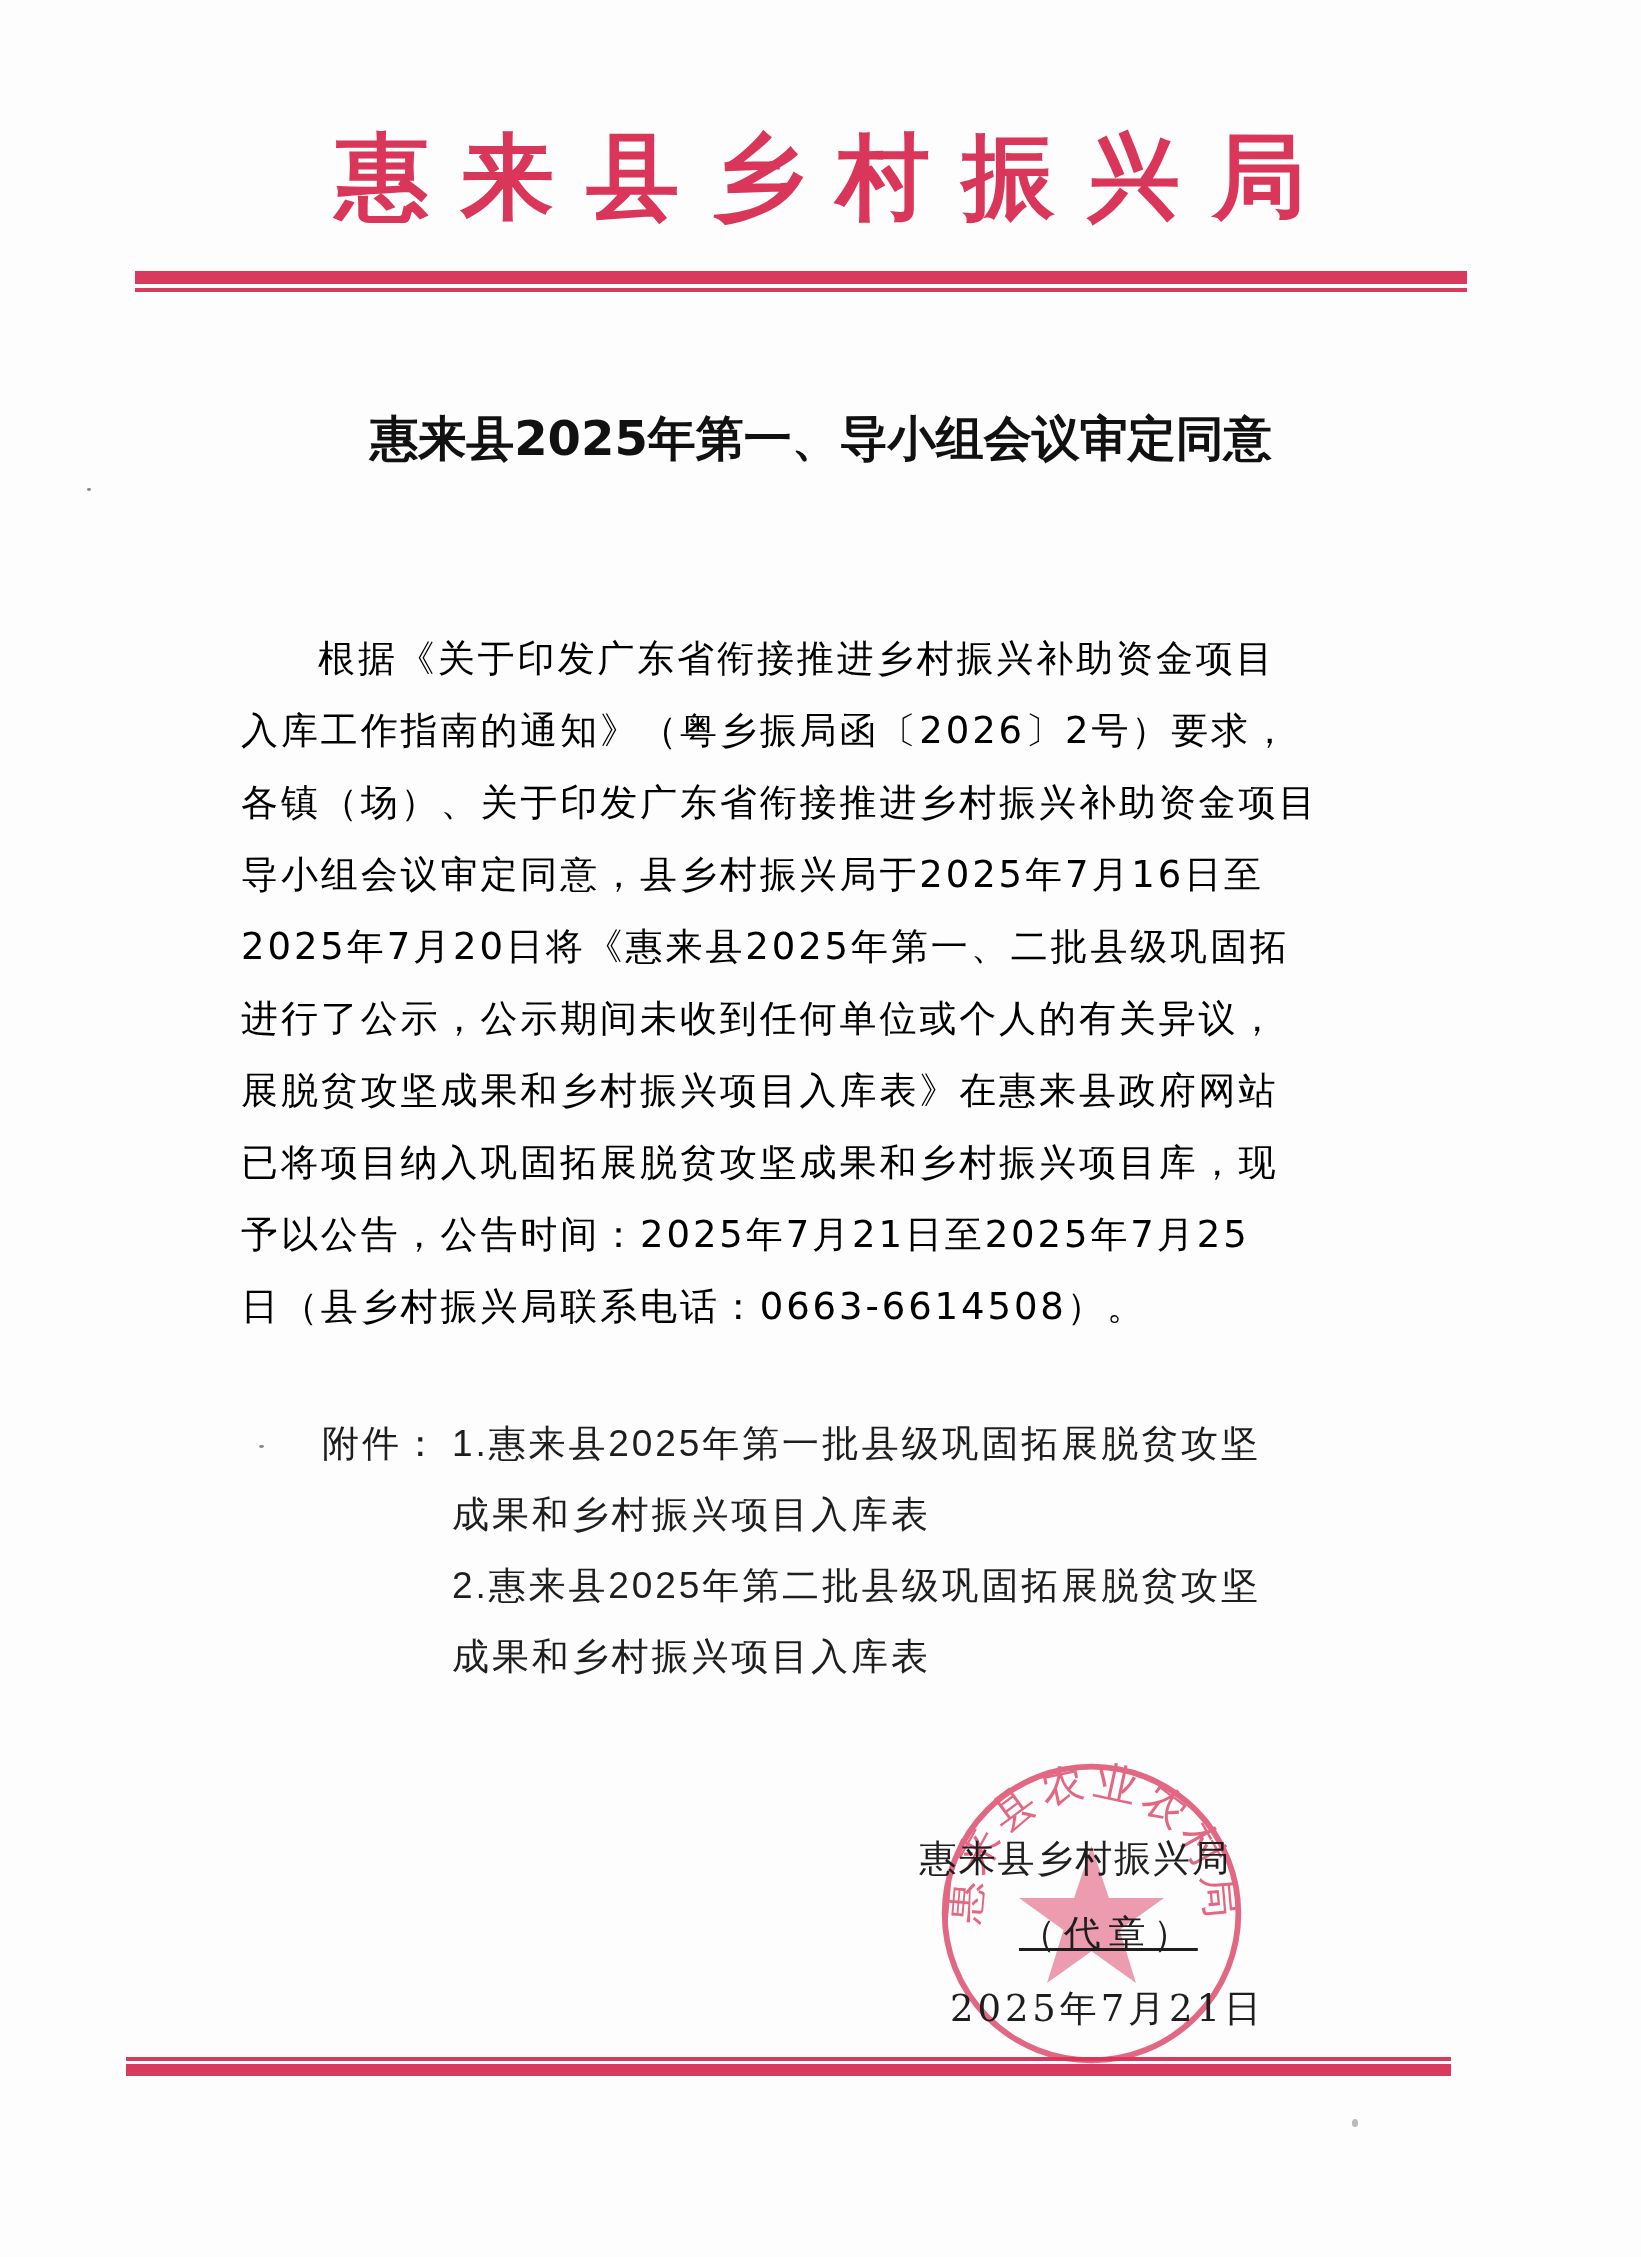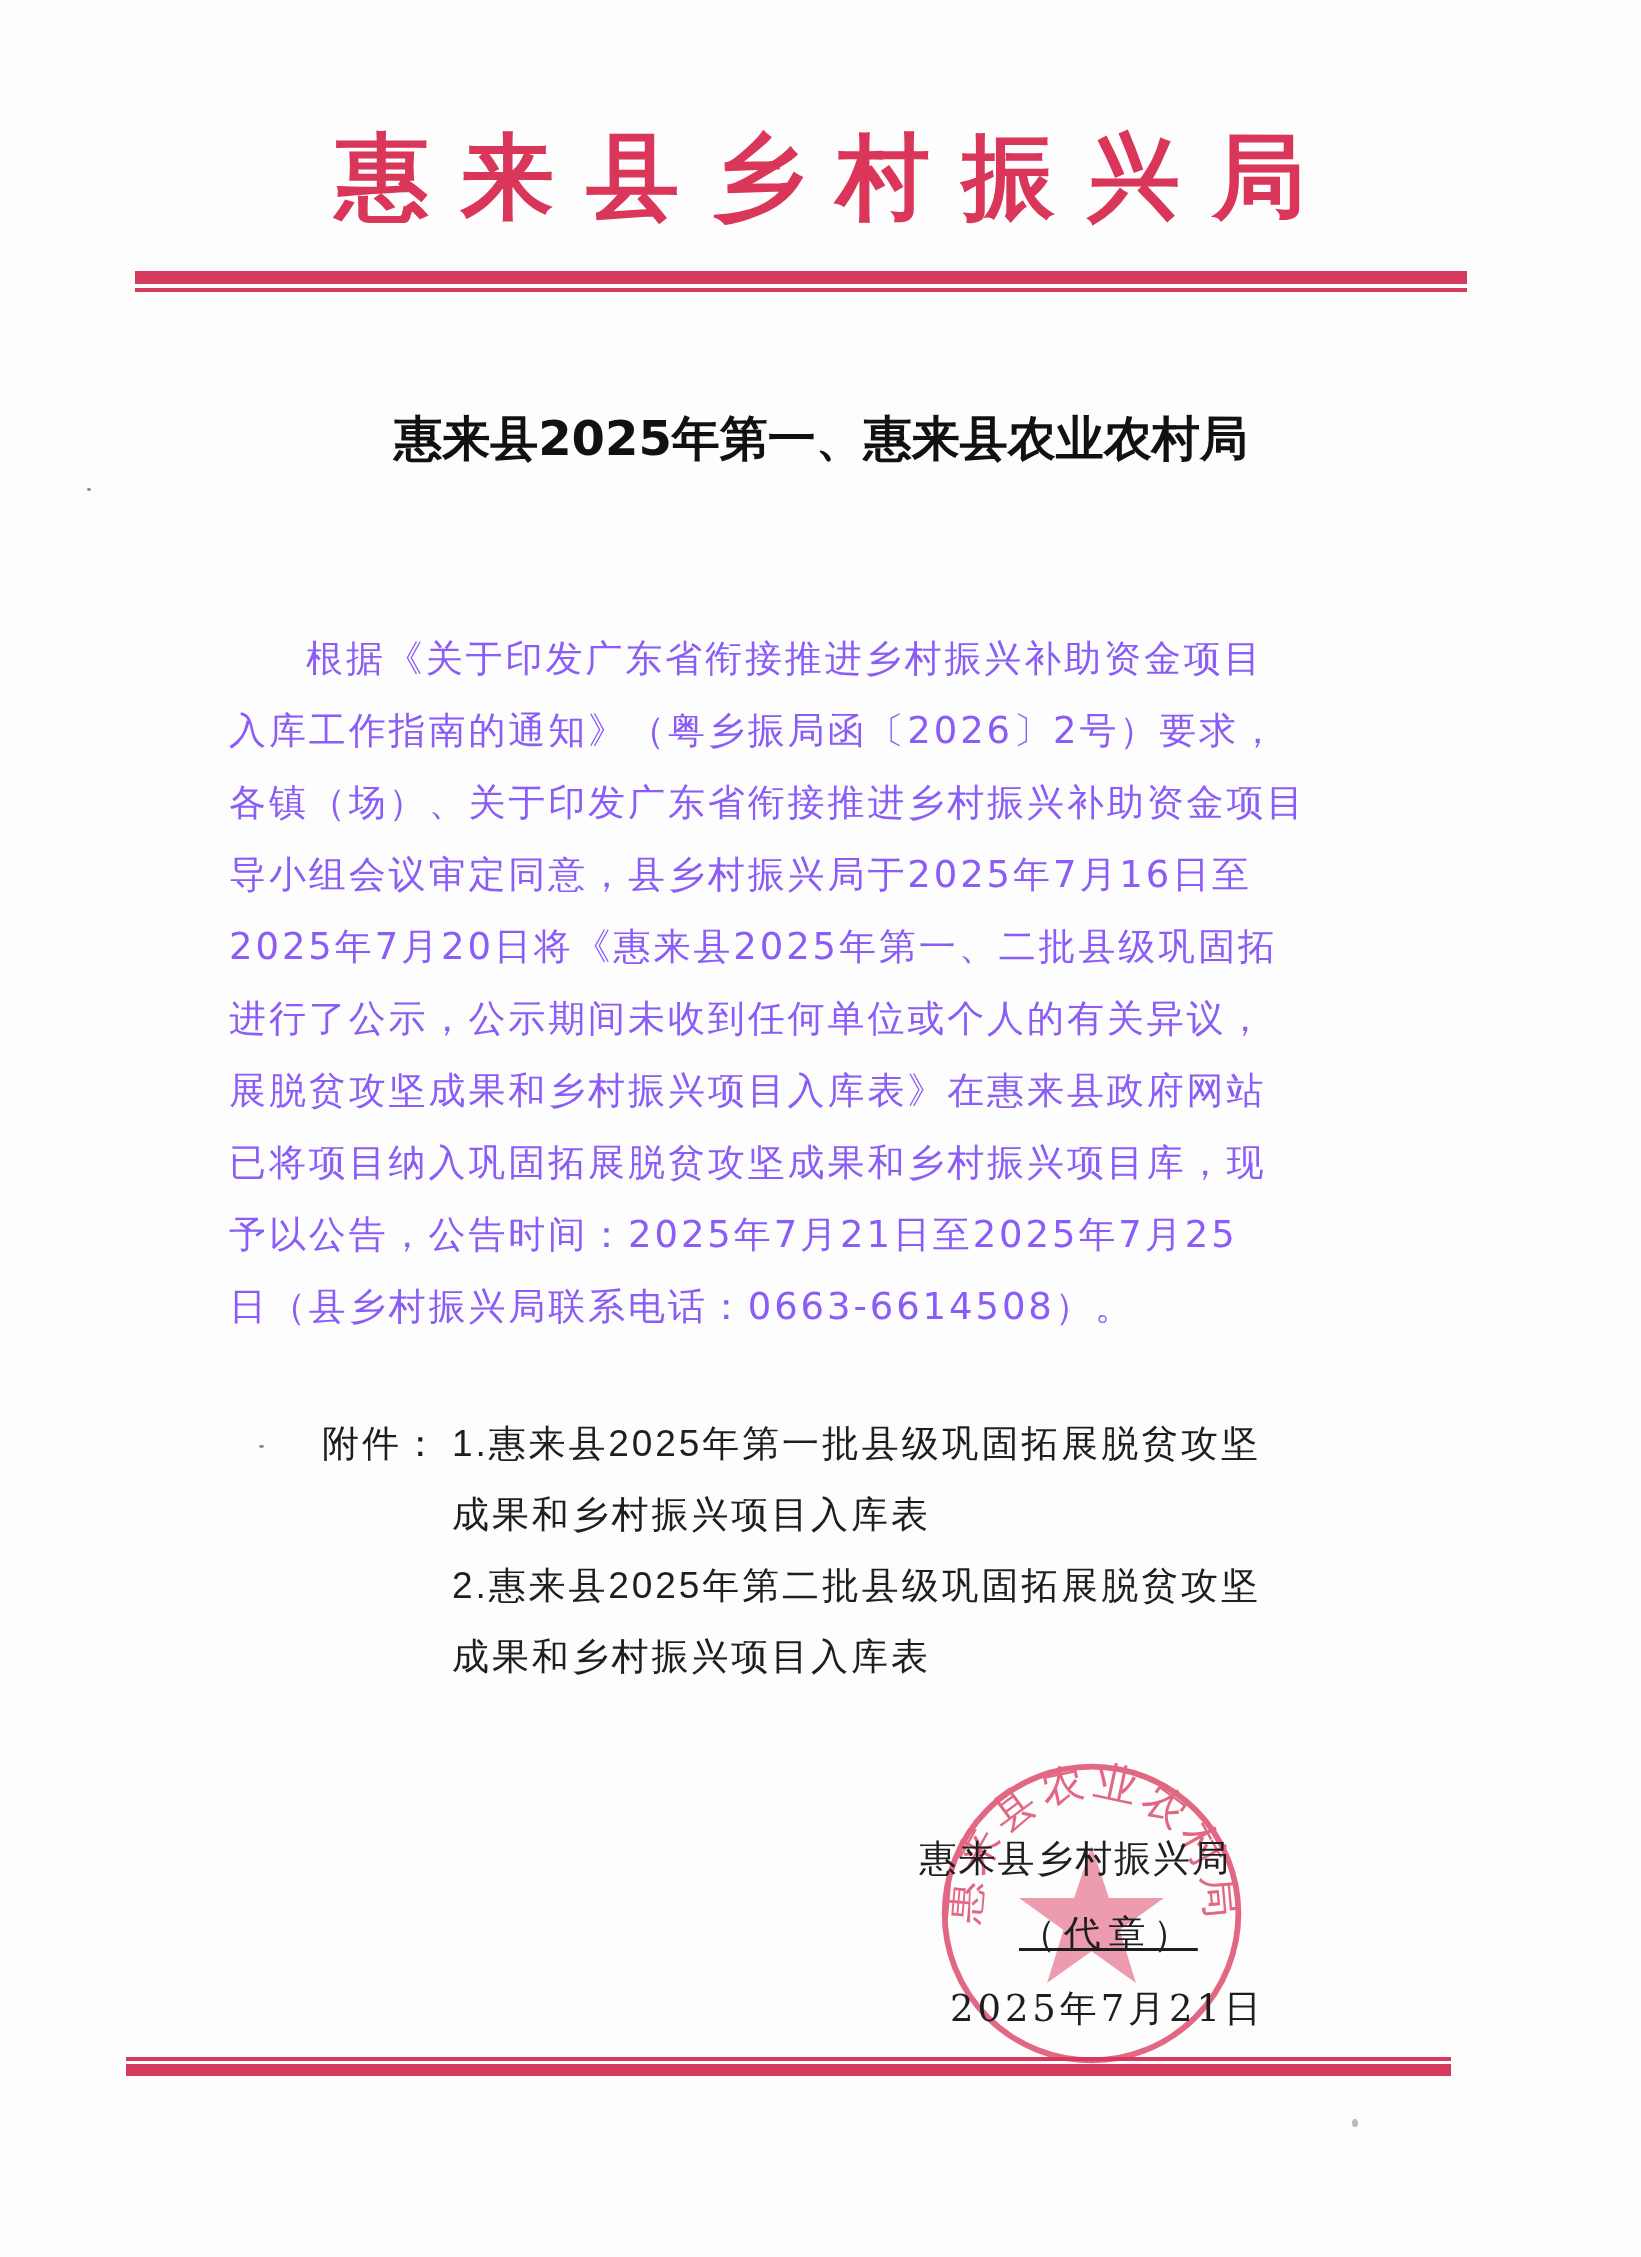--- a/index.html
+++ b/index.html
@@ -30,23 +30,23 @@
 
   
   .doc-title {
     position: absolute; left: 145px; top: 404px; width: 1352px;
     text-align: center; font-family: "DejaVu Sans", "Liberation Sans", sans-serif;
     font-weight: 700; font-size: 48px; line-height: 68px; color: #111;
   }
 
   
   .body-text {
-    position: absolute; left: 229px; top: 623px; width: 1125px;
+    position: absolute; left: 241px; top: 623px; width: 1125px;
     font-family: "DejaVu Sans", "Liberation Sans", sans-serif;
-    font-size: 37px; line-height: 72px; color: #8b5cf6;
+    font-size: 37px; line-height: 72px; color: #000000;
     letter-spacing: 2.9px;
   }
   .body-text .line { white-space: nowrap; height: 72px; }
   .indent { padding-left: 77px; }
 
   .attachments {
     position: absolute; left: 322px; top: 1408px; width: 1062px;
     font-family: Liberation Sans, sans-serif;
     font-size: 37px; line-height: 71px; color: #1e1e1e; letter-spacing: 2.9px;
   }
@@ -86,21 +86,21 @@
       <span>村</span>
       <span>振</span>
       <span>兴</span>
       <span>局</span>
     </div>
   </div>
   <div class="rule-top-thick"></div>
   <div class="rule-top-thin"></div>
 
   <div class="doc-title">
-    <div>惠来县2025年第一、惠来县农业农村局</div>
+    <div>惠来县2025年第一、导小组会议审定同意</div>
   </div>
 
   <div class="body-text">
     <div class="line indent">根据《关于印发广东省衔接推进乡村振兴补助资金项目</div>
     <div class="line">入库工作指南的通知》（粤乡振局函〔2026〕2号）要求，</div>
     <div class="line">各镇（场）、关于印发广东省衔接推进乡村振兴补助资金项目</div>
     <div class="line">导小组会议审定同意，县乡村振兴局于2025年7月16日至</div>
     <div class="line">2025年7月20日将《惠来县2025年第一、二批县级巩固拓</div>
     <div class="line">进行了公示，公示期间未收到任何单位或个人的有关异议，</div>
     <div class="line">展脱贫攻坚成果和乡村振兴项目入库表》在惠来县政府网站</div>

